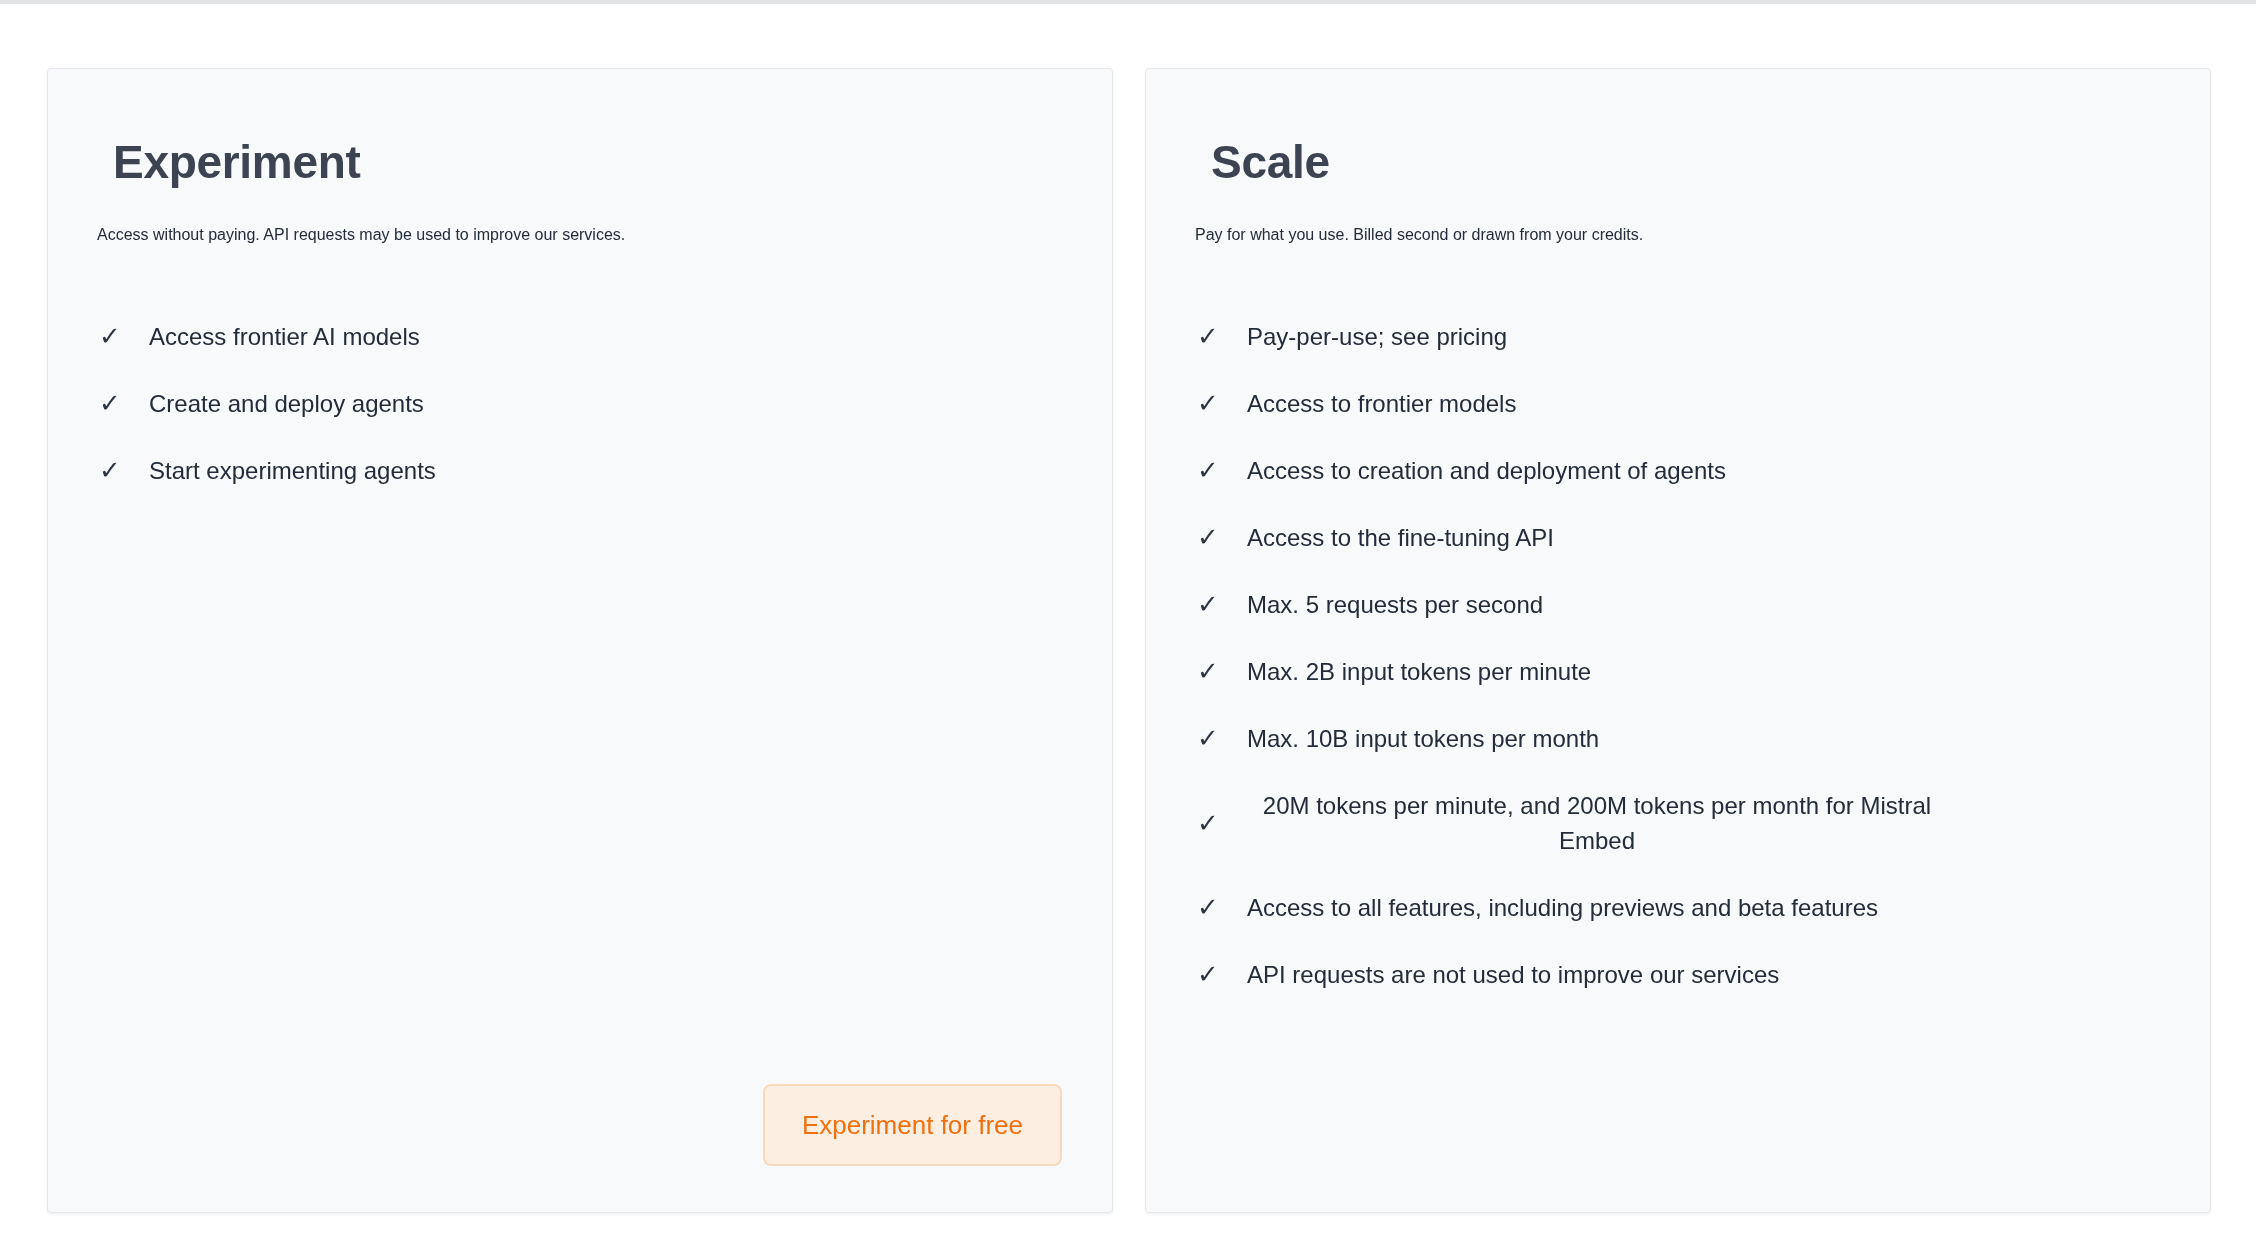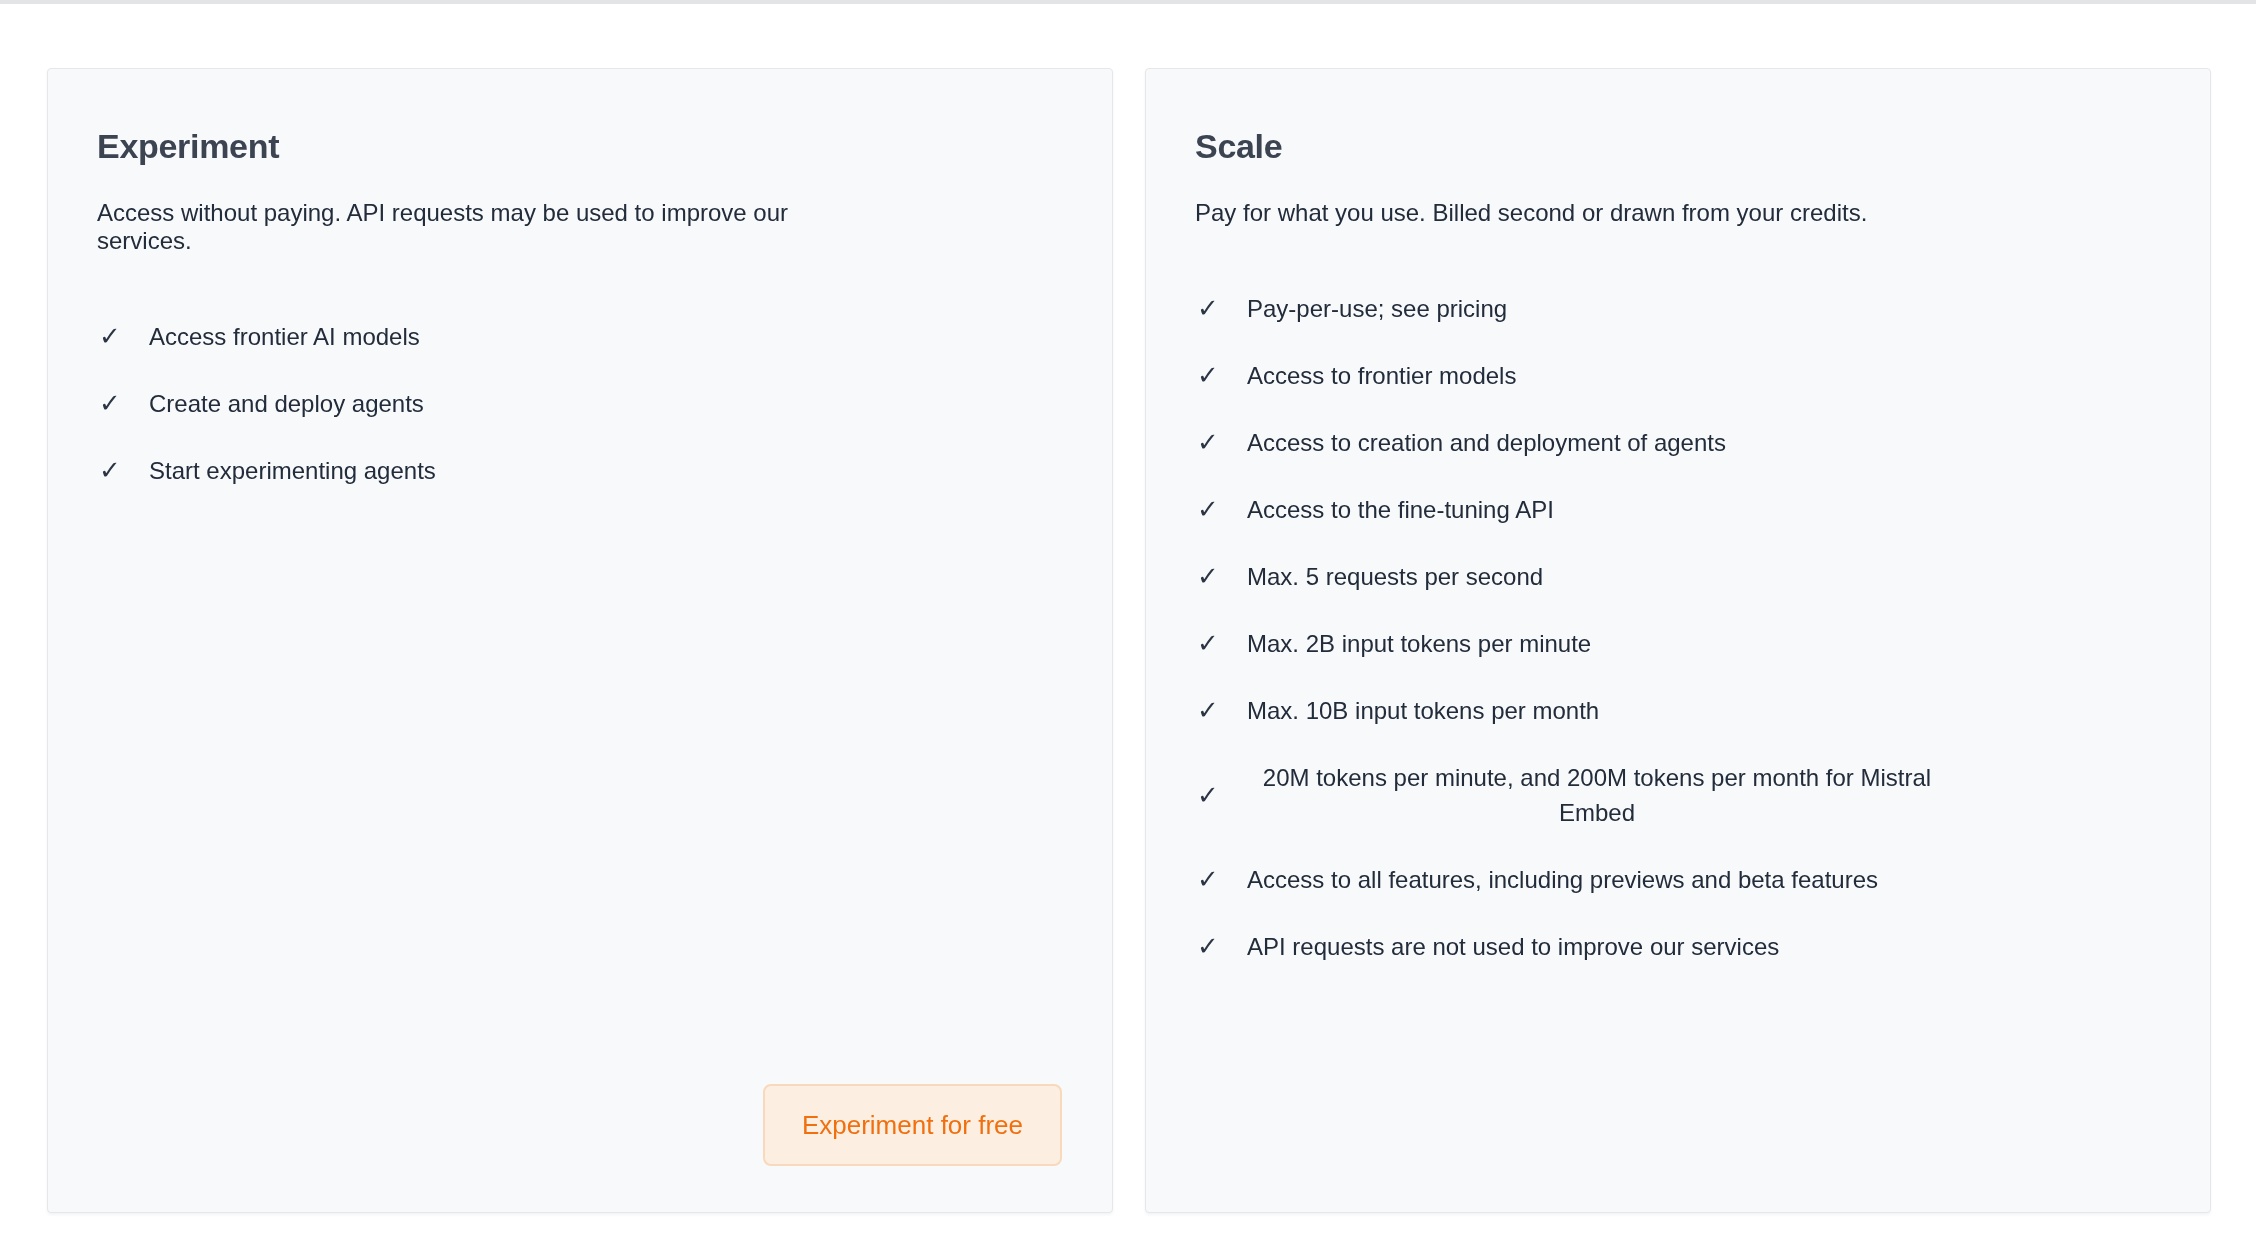--- a/index.html
+++ b/index.html
@@ -30,31 +30,31 @@
     position: relative;
     width: 1066px;
     height: 1145px;
     background: var(--card-bg, #f8f9fb);
     border: 1px solid var(--card-border, #e5e7ea);
     border-radius: 4px;
     padding: 56px 49px;
     box-shadow: 0 2px 3px rgba(25, 35, 55, 0.05);
   }
   .plan-title {
-    margin: 0;
-    font-size: 34px;
+    margin: 16px;
+    font-size: 46px;
     line-height: 43px;
     font-weight: 700;
     letter-spacing: -0.3px;
     color: var(--heading, #3c4452);
   }
   .plan-description {
     margin: 31px 0 0 0;
-    font-size: 24px;
-    line-height: 28px;
+    font-size: 16px;
+    line-height: 40px;
     color: var(--text, #222c3a);
     max-width: 770px;
   }
   .features {
     list-style: none;
     margin: 64px 0 0 0;
     padding: 0;
   }
   .features li {
     display: flex;

